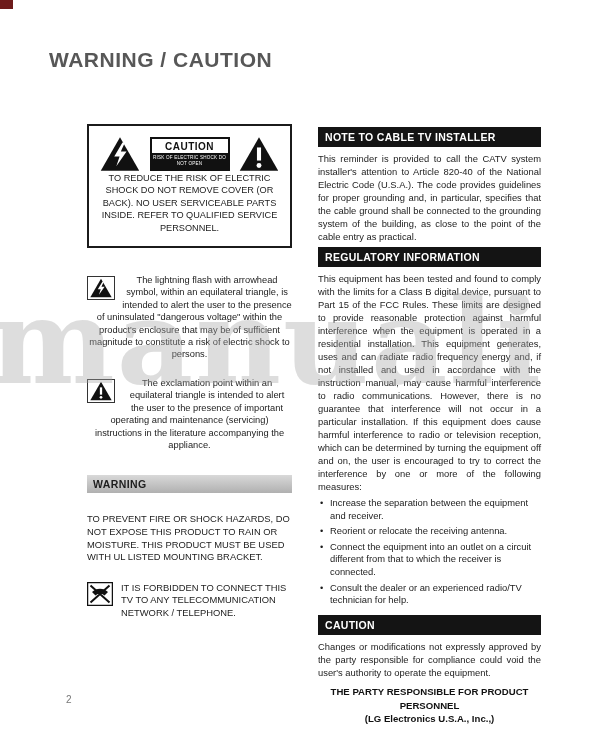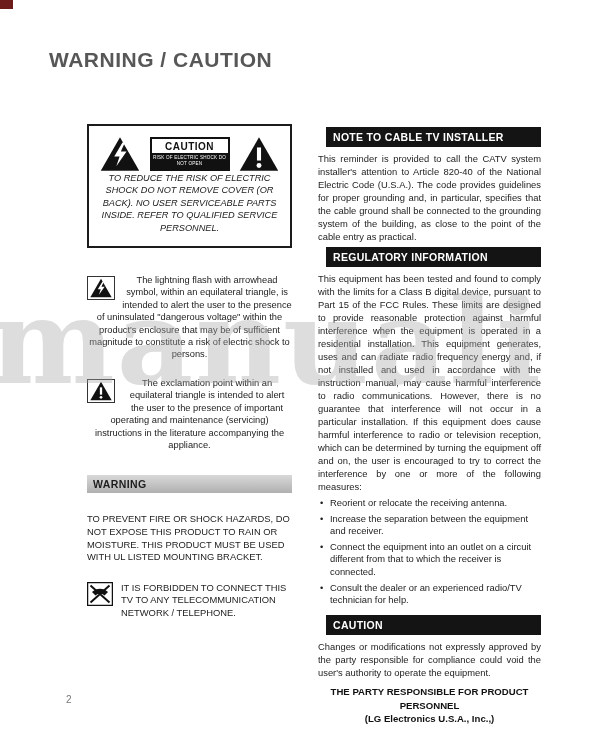--- a/index.html
+++ b/index.html
@@ -16,38 +16,38 @@
   
   .left-col { position:absolute; left:87px; top:124px; width:205px; }
 
   .hazard-box { border:2px solid #1b1b1b; padding:10px 8px 12px; }
   .symbols-row { display:flex; align-items:center; justify-content:space-between; padding:0 2px; }
   .tri-icon svg { display:block; }
   .caution-label { border:2px solid #111; width:80px; text-align:center; background:#fff; }
   .caution-label-title { font-weight:bold; font-size:10px; padding:2px 0 1px; letter-spacing:0.5px; color:#111; }
   .caution-label-sub { background:#111; color:#fff; font-size:4.6px; line-height:6px; padding:2px 1px; letter-spacing:0.2px; }
   .hazard-heading { font-weight:bold; font-size:11px; margin:10px 0 4px 6px; color:#111; }
-  .hazard-body { font-size:9.2px; line-height:12.4px; text-align:center; color:#1c1c1c;font-style:italic; }
+  .hazard-body { font-size:9.2px; line-height:12.4px; text-align:center; color:#1c1c1c; }
 
   .note-block { margin-top:26px; font-size:9.3px; line-height:12.4px; color:#1c1c1c;text-align:center; }
   .note-block + .note-block { margin-top:16px; }
   .note-icon { float:left; margin:2px 7px 2px 0; border:1px solid #333; padding:1px; background:#fff; }
   .note-icon svg { display:block; }
 
   .warning-bar { margin-top:24px; background:linear-gradient(#d9d9d9,#b0b0b0); font-weight:bold; font-size:10.5px; padding:3px 12px 3px 6px; color:#1d1d1d; letter-spacing:0.4px; }
   .warning-body { margin-top:20px; font-size:9.4px; line-height:12.6px; color:#1c1c1c; }
 
   .telecom-block { margin-top:18px; display:flex; gap:8px; align-items:flex-start; font-size:9.4px; line-height:12.6px; color:#1c1c1c; }
   .telecom-icon svg { display:block; }
 
   .page-number { position:absolute; left:66px; top:694px; font-size:10px; color:#777; }
 
   
   .right-col { position:absolute; left:318px; top:127px; width:223px; }
-  .section-bar { background:#141414; color:#fff; font-weight:bold; font-size:10.5px; padding:4px 16px 4px 7px; letter-spacing:0.3px;margin-left:8px; }
+  .section-bar { background:#141414; color:#fff; font-weight:bold; font-size:10.5px; padding:4px 16px 4px 7px; letter-spacing:0.3px; }
   .right-col p { font-size:9.4px; line-height:13px; text-align:justify; margin:5px 0 4px; color:#1c1c1c; }
   .bullet-list { list-style:none; margin:3px 0 8px; }
   .bullet-list li { position:relative; padding-left:12px; font-size:9.4px; line-height:12.6px; margin-bottom:3px; color:#1c1c1c; }
   .bullet-list li::before { content:"\2022"; position:absolute; left:2px; top:0; }
   .responsible { text-align:center; font-weight:bold; font-size:9.6px; line-height:13.8px; margin-top:6px; color:#111; }
 
   .watermark { position:absolute; left:-10px; top:272px; width:640px; font-family:"DejaVu Serif", serif; font-weight:bold; font-size:118px; color:rgba(165,165,165,0.38); letter-spacing:2px; white-space:nowrap; pointer-events:none; z-index:5; }
 </style>
 </head>
 <body>
@@ -125,22 +125,22 @@
 
   <div class="right-col">
 
     <div class="section-bar">NOTE TO CABLE TV INSTALLER</div>
     <p>This reminder is provided to call the CATV system installer's attention to Article 820-40 of the National Electric Code (U.S.A.). The code provides guidelines for proper grounding and, in particular, specifies that the cable ground shall be connected to the grounding system of the building, as close to the point of the cable entry as practical.</p>
 
     <div class="section-bar">REGULATORY INFORMATION</div>
     <p>This equipment has been tested and found to comply with the limits for a Class B digital device, pursuant to Part 15 of the FCC Rules. These limits are designed to provide reasonable protection against harmful interference when the equipment is operated in a residential installation. This equipment generates, uses and can radiate radio frequency energy and, if not installed and used in accordance with the instruction manual, may cause harmful interference to radio communications. However, there is no guarantee that interference will not occur in a particular installation. If this equipment does cause harmful interference to radio or television reception, which can be determined by turning the equipment off and on, the user is encouraged to try to correct the interference by one or more of the following measures:</p>
 
     <ul class="bullet-list">
+      <li>Increase the separation between the equipment and receiver.</li>
       <li>Reorient or relocate the receiving antenna.</li>
-      <li>Increase the separation between the equipment and receiver.</li>
       <li>Connect the equipment into an outlet on a circuit different from that to which the receiver is connected.</li>
       <li>Consult the dealer or an experienced radio/TV technician for help.</li>
     </ul>
 
     <div class="section-bar">CAUTION</div>
     <p>Changes or modifications not expressly approved by the party responsible for compliance could void the user's authority to operate the equipment.</p>
 
     <div class="responsible">
       <div>THE PARTY RESPONSIBLE FOR PRODUCT</div>
       <div>PERSONNEL</div>

